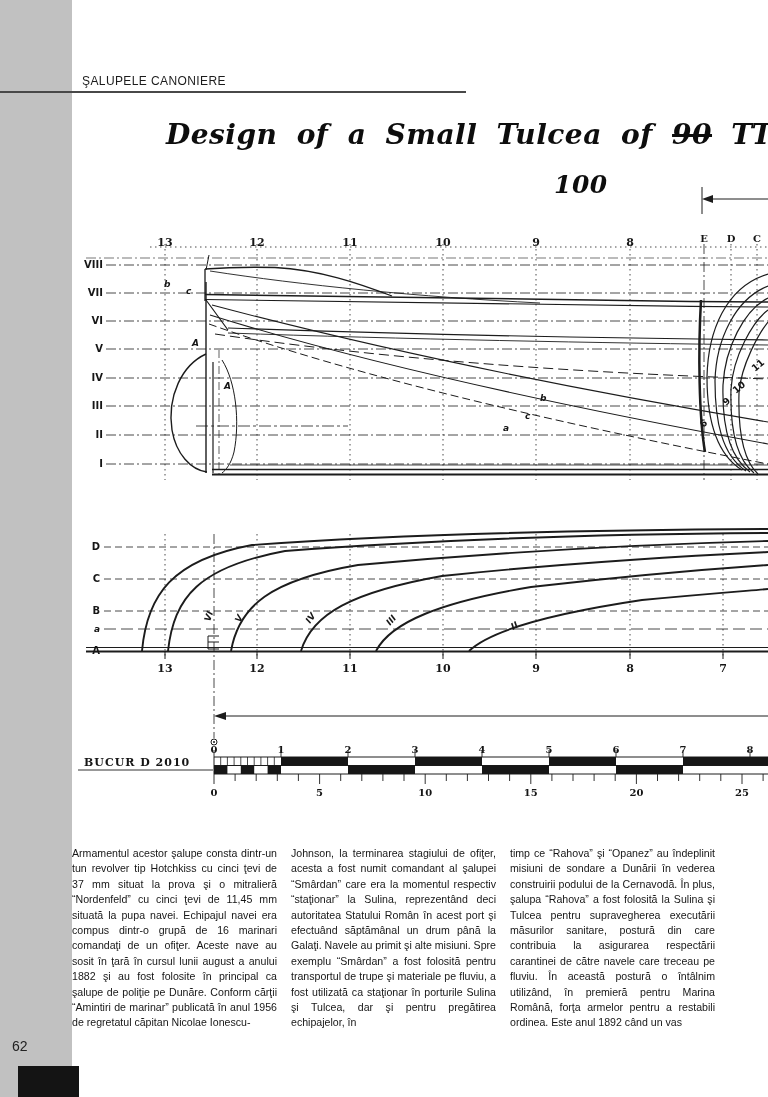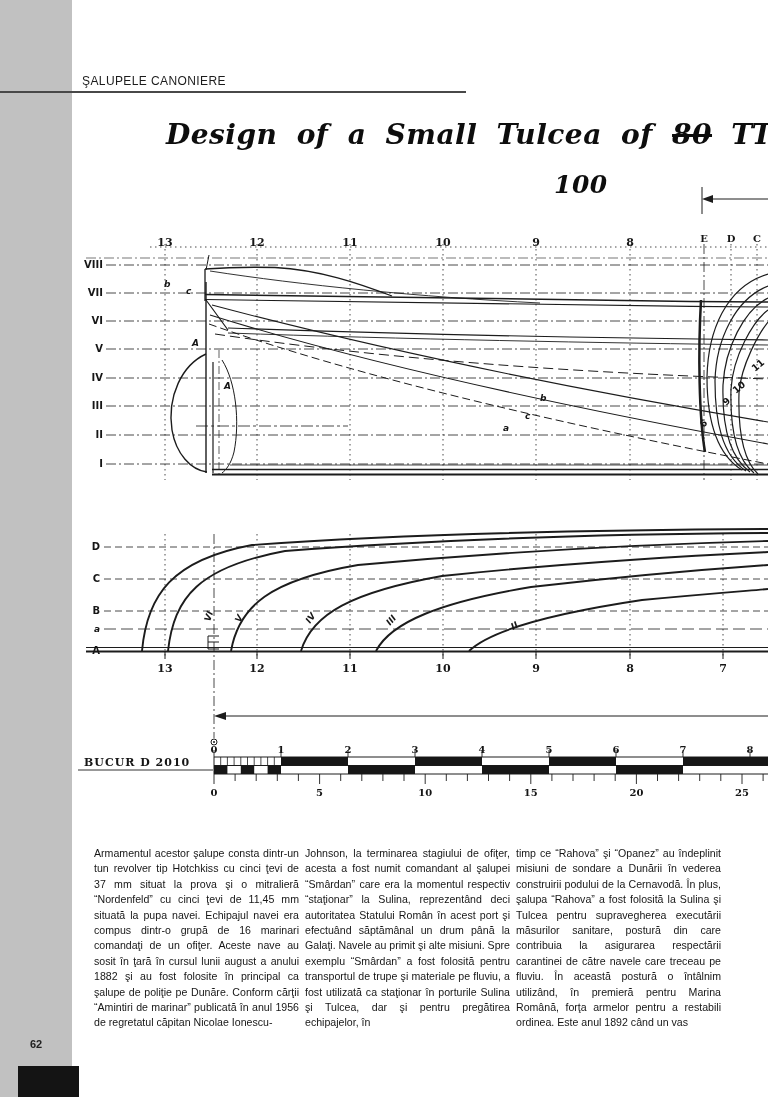--- a/index.html
+++ b/index.html
@@ -11,37 +11,37 @@
   .headrule{position:absolute;left:0;top:91px;width:466px;height:2px;background:#484848;}
   .hw-title{position:absolute;left:166px;top:118px;white-space:nowrap;
             font-family:"DejaVu Serif",serif;font-style:italic;font-weight:700;
             font-size:28px;letter-spacing:.5px;word-spacing:9px;color:#0d0d0d;}
   .hw-title .struck{text-decoration:line-through;text-decoration-thickness:3px;}
   .hw-title .fix{position:absolute;left:388px;top:32px;font-size:25px;word-spacing:0;margin-top:20px;}
   .draw{position:absolute;left:0;top:182px;width:768px;height:625px;}
   svg text{font-family:"DejaVu Sans",sans-serif;font-weight:700;fill:#161616;}
   .t11{font-size:11px;} .t10{font-size:10px;} .t9{font-size:9px;font-style:italic;}
   .t9u{font-size:9.5px;} .hw{font-family:"DejaVu Serif",serif;font-weight:700;}
-  .cols{position:absolute;left:94px;top:846px;width:650px;display:flex;gap:6px;}
+  .cols{position:absolute;left:72px;top:846px;width:650px;display:flex;gap:14px;}
   .col{width:205px;font-size:10.6px;line-height:15.4px;text-align:justify;color:#161616;}
-  .pagenum{position:absolute;left:30px;top:1038px;font-size:11px;color:#222;font-weight:bold;}
+  .pagenum{position:absolute;left:12px;top:1038px;font-size:14px;color:#222;}
 </style>
 </head>
 <body>
 
 <div class="page">
   <div class="graybar"></div>
   <div class="blacktab"></div>
 
   <div class="runhead">ŞALUPELE CANONIERE</div>
   <div class="headrule"></div>
 
   <div class="hw-title">
     <span>Design of a Small Tulcea of</span>
-    <span class="struck">80</span>
+    <span class="struck">90</span>
     <span>TTD Horsepower</span>
     <span class="fix">100</span>
   </div>
 
   <div class="draw">
   <svg width="768" height="625" viewBox="0 0 768 625">
     <g stroke="#1c1c1c" fill="none">
 
       <g stroke-width="0.8">
         <path d="M150,65 L768,65" stroke-dasharray="1.5,3.5"></path>

